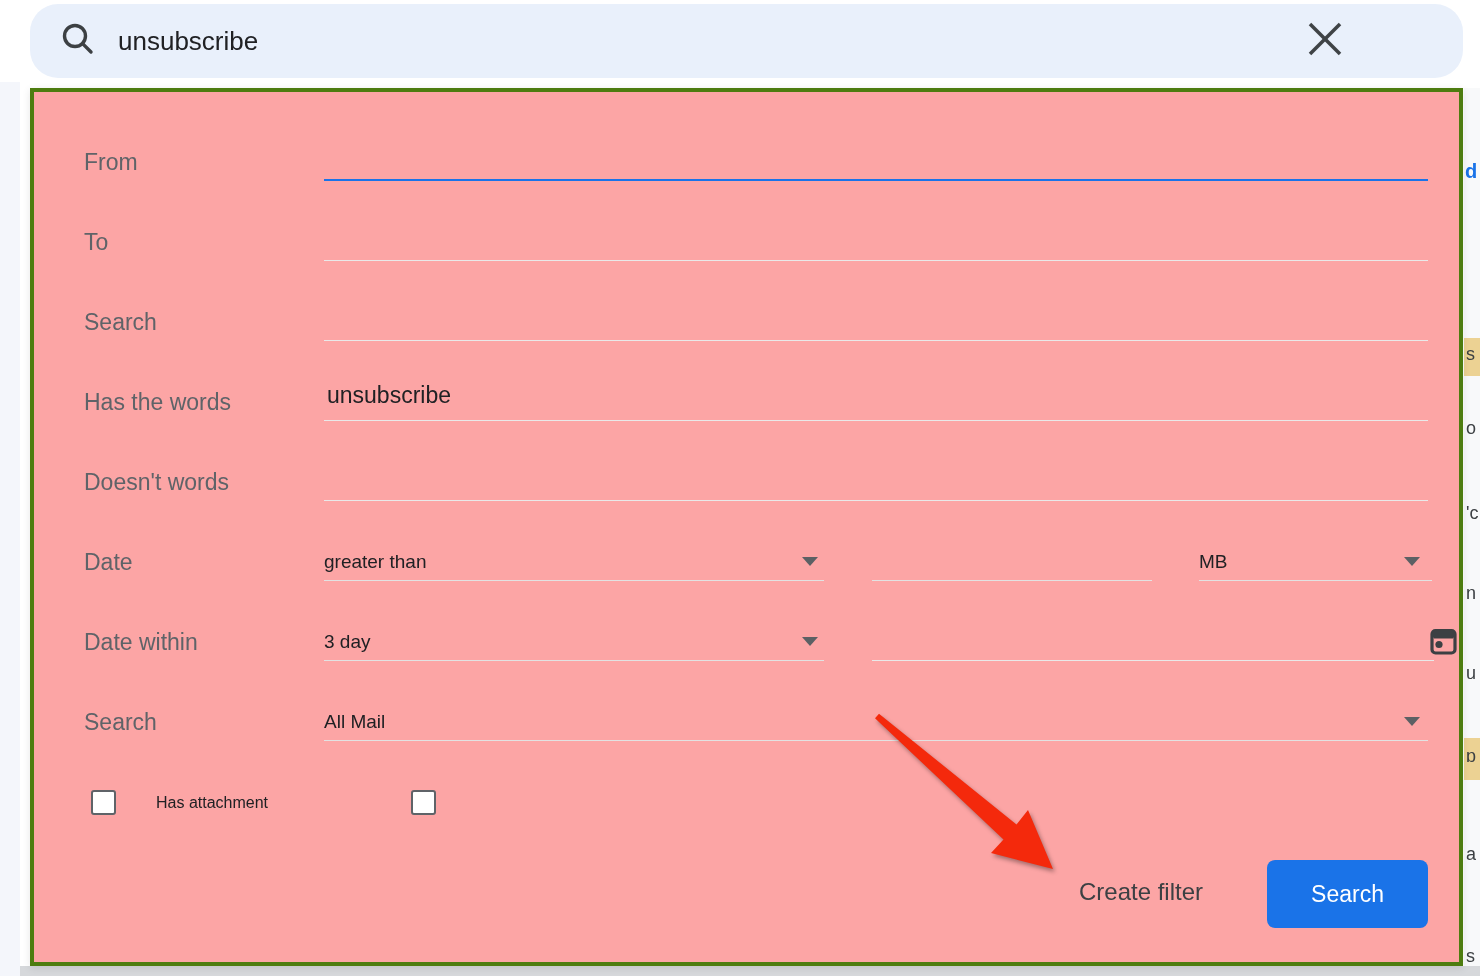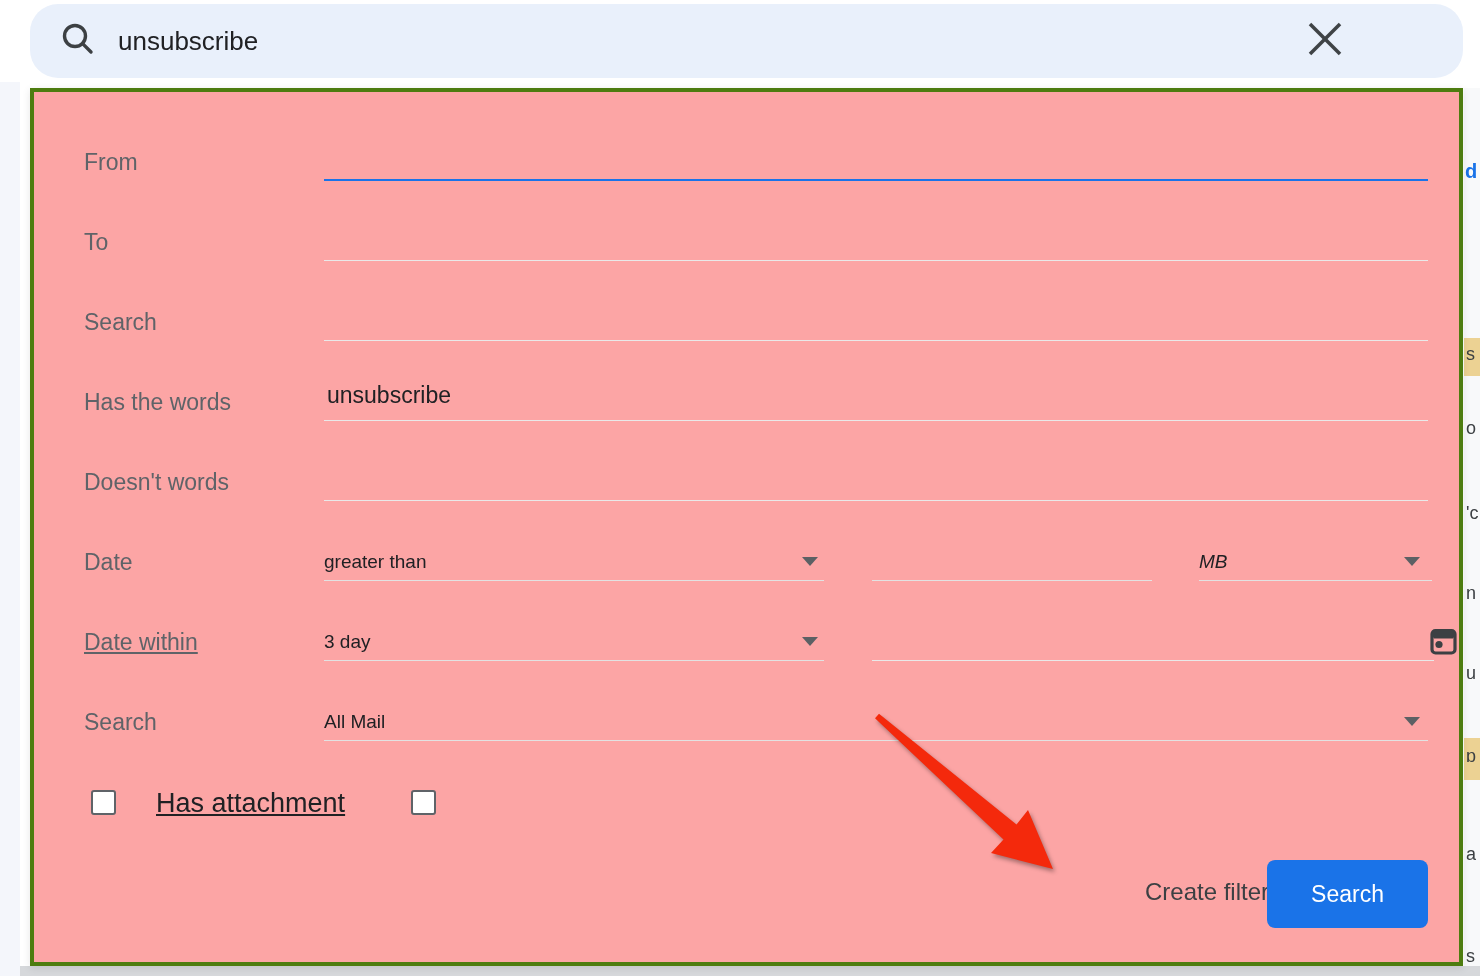--- a/index.html
+++ b/index.html
@@ -46,21 +46,21 @@
   .dd-value{position:absolute;font-size:19px;color:#202124;line-height:30px;}
   .dd-arrow{
     position:absolute;width:0;height:0;
     border-left:8px solid transparent;border-right:8px solid transparent;
     border-top:9px solid #5c6064;cursor:pointer;
   }
   .checkbox{
     position:absolute;width:25px;height:25px;box-sizing:border-box;
     border:2.5px solid #5f6368;border-radius:3px;background:#fff;cursor:pointer;
   }
-  .cb-label{position:absolute;font-size:27px;color:#202124;line-height:30px;text-decoration:underline;}
+  .cb-label{position:absolute;font-size:16px;color:#202124;line-height:30px;}
   .create-filter{
     position:absolute;left:1025px;top:874px;width:192px;text-align:right;
     font-size:24px;color:#3c4043;cursor:pointer;
   }
   .search-btn{
     position:absolute;left:1263px;top:856px;width:161px;height:68px;
     background:#1a73e8;border:none;border-radius:8px;color:#ffffff;
     font-size:23px;font-family:"Liberation Sans","DejaVu Sans",sans-serif;
     cursor:pointer;
   }
@@ -123,25 +123,25 @@
   <div class="row-label" style="top:375px;">Doesn't words</div>
   <input class="field-input" style="left: 290px; top: 370px; width: 1100px;" value="">
   <div class="field-line" style="left:290px;top:408px;width:1104px;"></div>
 
   <div class="row-label" style="top:455px;">Date</div>
   <div class="dd-value" style="left:290px;top:455px;">greater than</div>
   <div class="dd-arrow" style="left:768px;top:465px;"></div>
   <div class="field-line" style="left:290px;top:488px;width:500px;border-bottom-color:#e2e2e2;"></div>
   <input class="field-input" style="left: 838px; top: 455px; width: 270px;" value="">
   <div class="field-line" style="left:838px;top:488px;width:280px;border-bottom-color:#e2e2e2;"></div>
-  <div class="dd-value" style="left:1165px;top:455px;font-style:italic;">MB</div>
+  <div class="dd-value" style="left:1165px;top:455px;">MB</div>
   <div class="dd-arrow" style="left:1370px;top:465px;"></div>
   <div class="field-line" style="left:1165px;top:488px;width:233px;border-bottom-color:#e2e2e2;"></div>
 
-  <div class="row-label" style="top:535px;text-decoration:underline;">Date within</div>
+  <div class="row-label" style="top:535px;">Date within</div>
   <div class="dd-value" style="left:290px;top:535px;">3 day</div>
   <div class="dd-arrow" style="left:768px;top:545px;"></div>
   <div class="field-line" style="left:290px;top:568px;width:500px;border-bottom-color:#e2e2e2;"></div>
   <input class="field-input" style="left: 838px; top: 535px; width: 520px;" value="">
   <div class="field-line" style="left:838px;top:568px;width:562px;"></div>
   <span class="cal-icon">
     <svg width="27" height="29" viewBox="0 0 27 29">
       <rect x="2" y="4.5" width="23" height="22.5" rx="3.5" fill="none" stroke="#3c4043" stroke-width="3.2"></rect>
       <rect x="2" y="4.5" width="23" height="7.5" rx="3" fill="#3c4043"></rect>
       <rect x="4" y="9" width="19" height="3.5" fill="#3c4043"></rect>
@@ -151,19 +151,19 @@
 
   <div class="row-label" style="top:615px;">Search</div>
   <div class="dd-value" style="left:290px;top:615px;">All Mail</div>
   <div class="dd-arrow" style="left:1370px;top:625px;"></div>
   <div class="field-line" style="left:290px;top:648px;width:1104px;border-bottom-color:#e2e2e2;"></div>
 
   <div class="checkbox" style="left:57px;top:698px;"></div>
   <div class="cb-label" style="left:122px;top:696px;">Has attachment</div>
   <div class="checkbox" style="left:377px;top:698px;"></div>
 
-  <div class="create-filter" style="left:1043px;top:786px;position:absolute;">Create filter</div>
+  <div class="create-filter" style="left:977px;top:786px;position:absolute;">Create filter</div>
   <button class="search-btn" style="left:1233px;top:768px;position:absolute;">Search</button>
 </div>
 
 <svg class="arrow-overlay" viewBox="0 0 1480 976">
   <polygon points="875,718.3 1003.5,839.5 991,853 1053,869 1028,810 1016.5,824.5 879,713.7" fill="#f4290c" style="filter:drop-shadow(2px 3px 2px rgba(0,0,0,0.35));"></polygon>
 </svg>
 
 </body></html>

